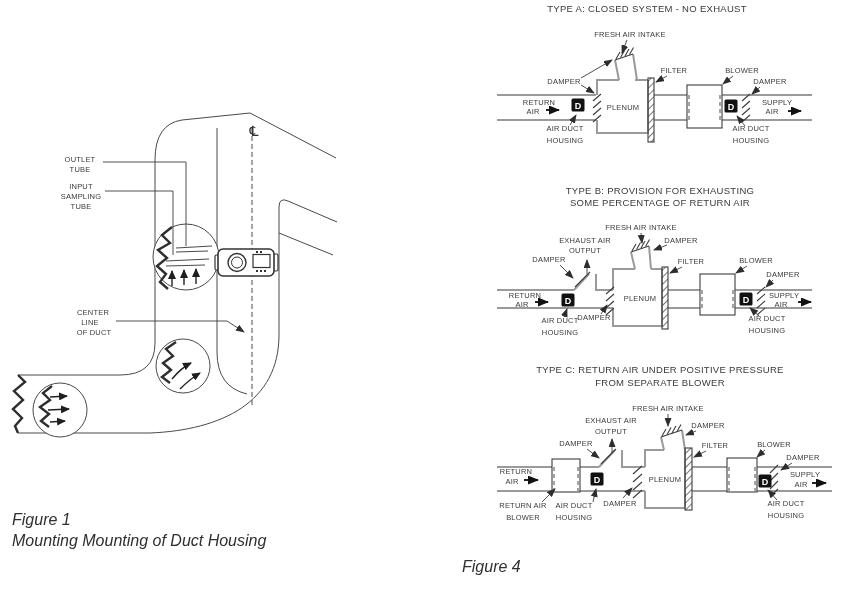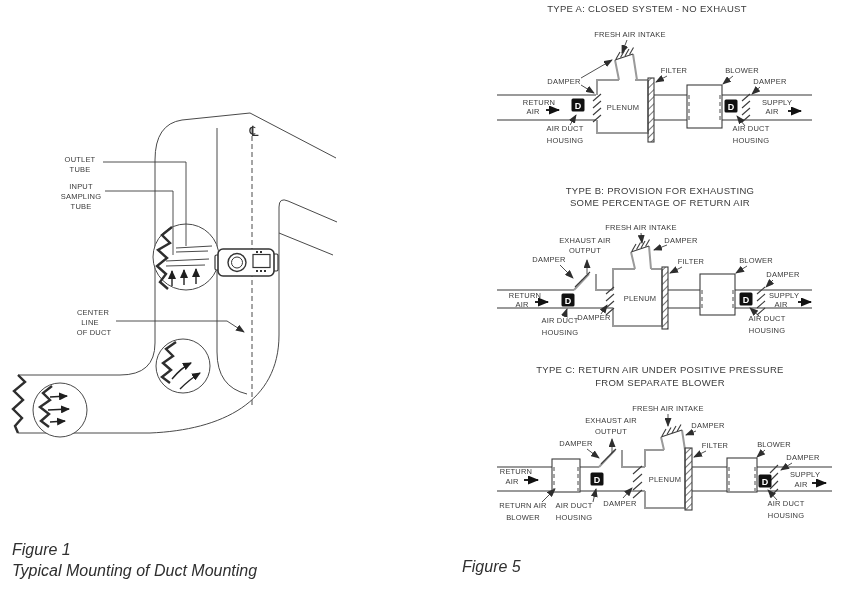--- a/index.html
+++ b/index.html
@@ -356,21 +356,21 @@
     <text class="lbl mid" x="343" y="100">DAMPER</text>
     <path class="lead" d="M332,103 L321,110" marker-end="url(#arrC)"></path>
     <text class="lbl mid" x="345" y="117">SUPPLY</text>
     <text class="lbl mid" x="341" y="127">AIR</text>
     <path class="flow" d="M352,123 L366,123" marker-end="url(#flowC)"></path>
     <text class="lbl mid" x="326" y="146">AIR DUCT</text>
     <text class="lbl mid" x="326" y="158">HOUSING</text>
     <path class="lead" d="M317,140 L308,130" marker-end="url(#arrC)"></path>
   </svg>
 
-  <div class="caption" style="left:12px;top:539px">
+  <div class="caption" style="left:12px;top:509px">
     <div>Figure 1</div>
-    <div>Typical Mounting of Duct Mounting</div>
+    <div>Mounting Mounting of Duct Housing</div>
   </div>
   <div class="caption" style="left:462px;top:556px">
-    <div>Figure 5</div>
+    <div>Figure 4</div>
   </div>
 
 </div>
 
 </body></html>

